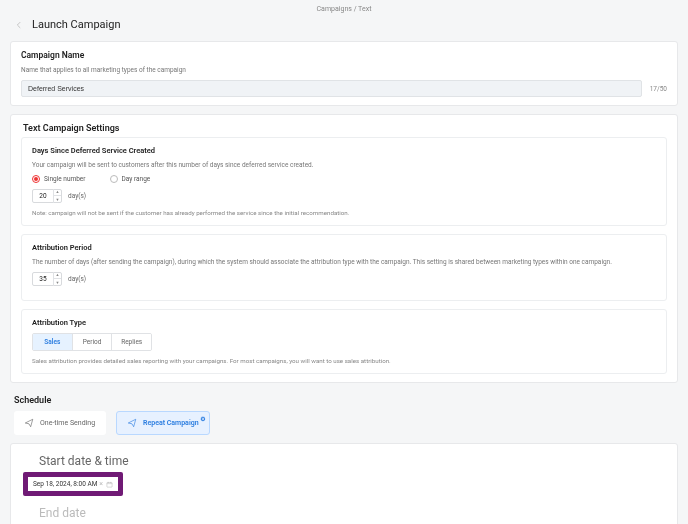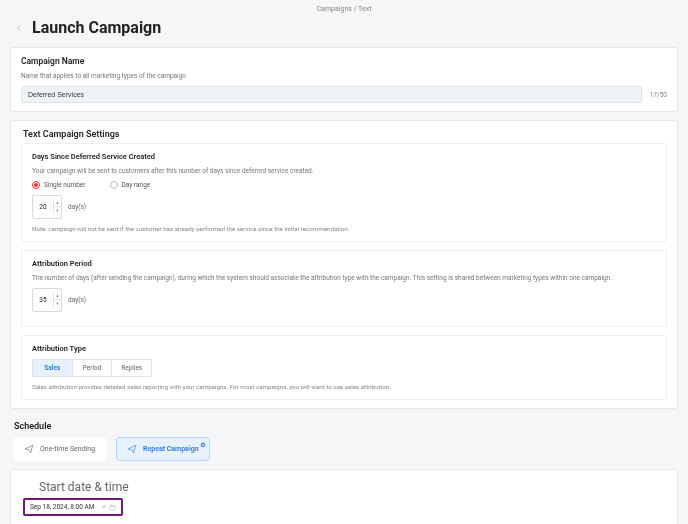--- a/index.html
+++ b/index.html
@@ -24,22 +24,22 @@
     padding: 3px 14px 10px;
   }
   .back-arrow {
     width: 10px; height: 10px;
     margin-right: 8px;
     stroke: #bbb;
     stroke-width: 2;
     fill: none;
   }
   .page-title {
-    font-size: 16px;
-    font-weight: 700;
+    font-size: 11px;
+    font-weight: 400;
     color: #222;
   }
   .card {
     background: #fff;
     border: 1px solid #e7e8ea;
     border-radius: 3px;
     margin: 0 10px 8px;
     padding: 8px 10px;
   }
   .card-title {
@@ -124,21 +124,21 @@
     display: flex;
     align-items: center;
     gap: 6px;
     margin-bottom: 6px;
   }
   .stepper {
     display: flex;
     border: 1px solid #d8dadd;
     border-radius: 2px;
     width: 30px;
-    height: 24px;
+    height: 14px;
     align-items: center;
     background: #fff;
   }
   .stepper-val {
     flex: 1;
     text-align: center;
     font-size: 6.5px;
     padding: 0 2px;
   }
   .stepper-btns {
@@ -246,21 +246,21 @@
   .date-input-wrap {
     display: flex;
     align-items: center;
     gap: 10px;
     margin-bottom: 10px;
   }
   .date-input {
     display: flex;
     align-items: center;
     justify-content: space-between;
-    border: 2px solid #701a75;
+    border: 5px solid #701a75;
     border-radius: 2px;
     padding: 3px 5px;
     width: 100px;
     font-size: 6.5px;
     color: #333;
     background: #fff;
   }
   .date-input.disabled { background: #f5f6f7; color: #bbb; }
   .icon-sm {
     width: 7px; height: 7px;

